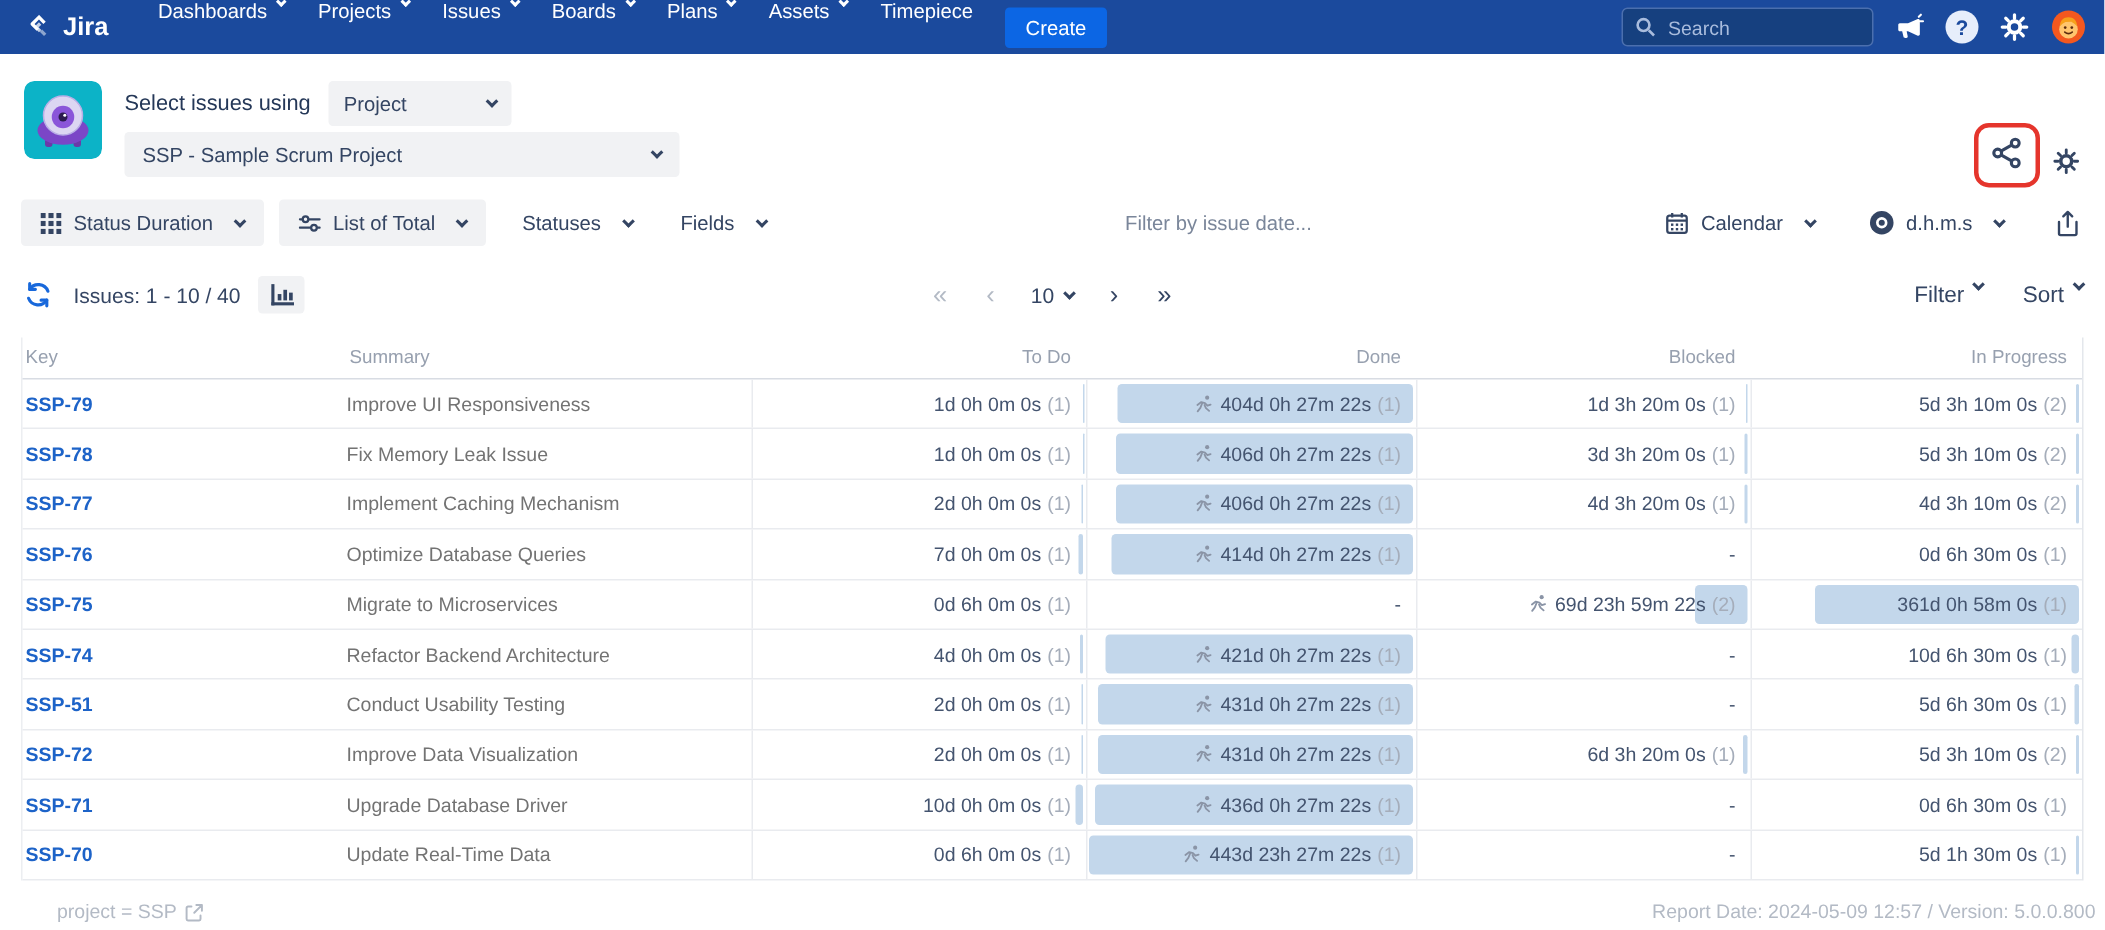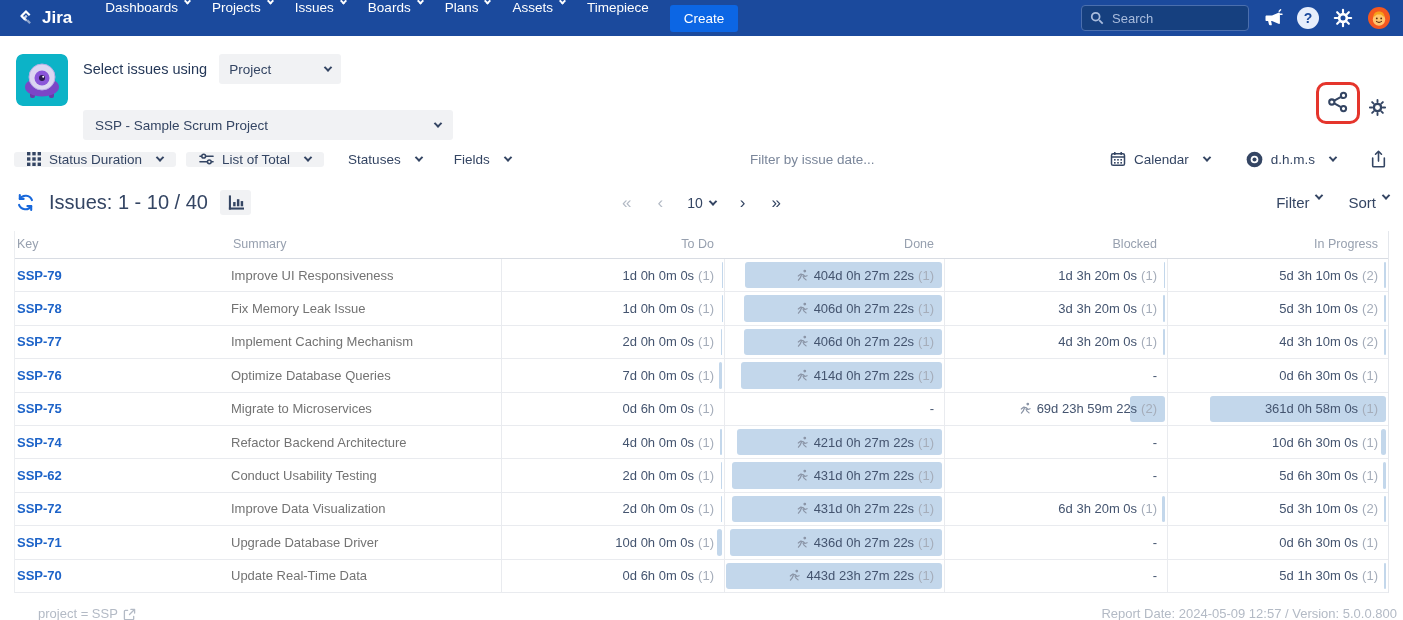--- a/index.html
+++ b/index.html
@@ -30,37 +30,37 @@
   .project-bar { display:flex; padding:18px 14px 0 16px; }
   .app-icon { width:52px; height:52px; border-radius:6px; overflow:hidden; flex:none; }
   .selectors { margin-left:15px; }
   .sel-row1 { display:flex; align-items:center; gap:12px; }
   .sel-label { font-size:14.5px; color:#253858; }
   .mode-btn { display:flex; align-items:center; justify-content:space-between; width:122px; height:30px;
     background:#f1f2f4; border:none; border-radius:3px; padding:0 10px; font-size:13.5px; color:#344563;
     cursor:pointer; font-family:inherit; }
   .project-btn { display:flex; align-items:center; justify-content:space-between; width:370px; height:30px;
     background:#f1f2f4; border:none; border-radius:3px; padding:0 12px; font-size:13.5px; color:#344563;
-    cursor:pointer; margin-top:26px; font-family:inherit; }
+    cursor:pointer; margin-top:4px; font-family:inherit; }
   .header-actions { margin-left:auto; display:flex; align-items:flex-start; gap:6px; padding-top:40px; }
   .share-wrap { border:3px solid #e5352c; border-radius:10px; padding:4px 6px; margin-top:-12px; }
   .icon-btn { background:none; border:none; cursor:pointer; color:#344563; padding:2px; }
 
   
   .toolbar { display:flex; align-items:center; padding:0 14px; margin-top:8px; }
-  .tb-btn { display:flex; align-items:center; gap:8px; height:15px; border:none; border-radius:3px;
+  .tb-btn { display:flex; align-items:center; gap:8px; height:31px; border:none; border-radius:3px;
     background:#f1f2f4; color:#344563; font-size:13.5px; padding:0 13px; cursor:pointer; margin-right:10px; font-family:inherit; }
   .tb-plain { background:transparent; margin-right:4px; padding:0 14px; }
   .date-filter { flex:1; text-align:center; color:#7a869a; font-size:13.5px; cursor:text; }
   .tb-right { display:flex; align-items:center; gap:4px; }
 
   
   .pagerbar { display:grid; grid-template-columns:1fr auto 1fr; align-items:center; padding:0 14px; margin-top:20px; }
   .pb-left { display:flex; align-items:center; gap:12px; }
-  .issues-label { font-size:20px; color:#344563; }
+  .issues-label { font-size:14px; color:#344563; }
   .chart-btn { background:#f1f2f4; border:none; border-radius:3px; padding:5px 7px; cursor:pointer; color:#344563; }
   .pb-center { display:flex; align-items:center; gap:10px; font-size:14px; color:#344563; }
   .pg-arrow { background:none; border:none; font-size:17px; cursor:pointer; color:#344563; padding:0 8px; font-family:inherit; }
   .pg-arrow.disabled { color:#b3bac5; cursor:default; }
   .page-size { display:flex; align-items:center; background:none; border:none; font-size:14px; color:#344563;
     cursor:pointer; padding:0 6px; font-family:inherit; }
   .pb-right { display:flex; align-items:center; justify-content:flex-end; gap:26px; }
   .pb-link { display:flex; align-items:flex-start; background:none; border:none; font-size:15px; color:#344563;
     cursor:pointer; font-family:inherit; }
 
@@ -584,21 +584,21 @@
         <div class="cell dur">
           <div class="bar" style="width:2.28%"></div>
           <span class="cellin">
             <span class="v">10d 6h 30m 0s</span>
             <span class="cnt">(1)</span>
           </span>
         </div>
       </div>
       <div class="trow">
         <div class="cell key">
-          <a>SSP-62</a>
+          <a>SSP-51</a>
         </div>
         <div class="cell summary">Conduct Usability Testing</div>
         <div class="cell dur">
           <div class="bar" style="width:0.44%"></div>
           <span class="cellin">
             <span class="v">2d 0h 0m 0s</span>
             <span class="cnt">(1)</span>
           </span>
         </div>
         <div class="cell dur">

